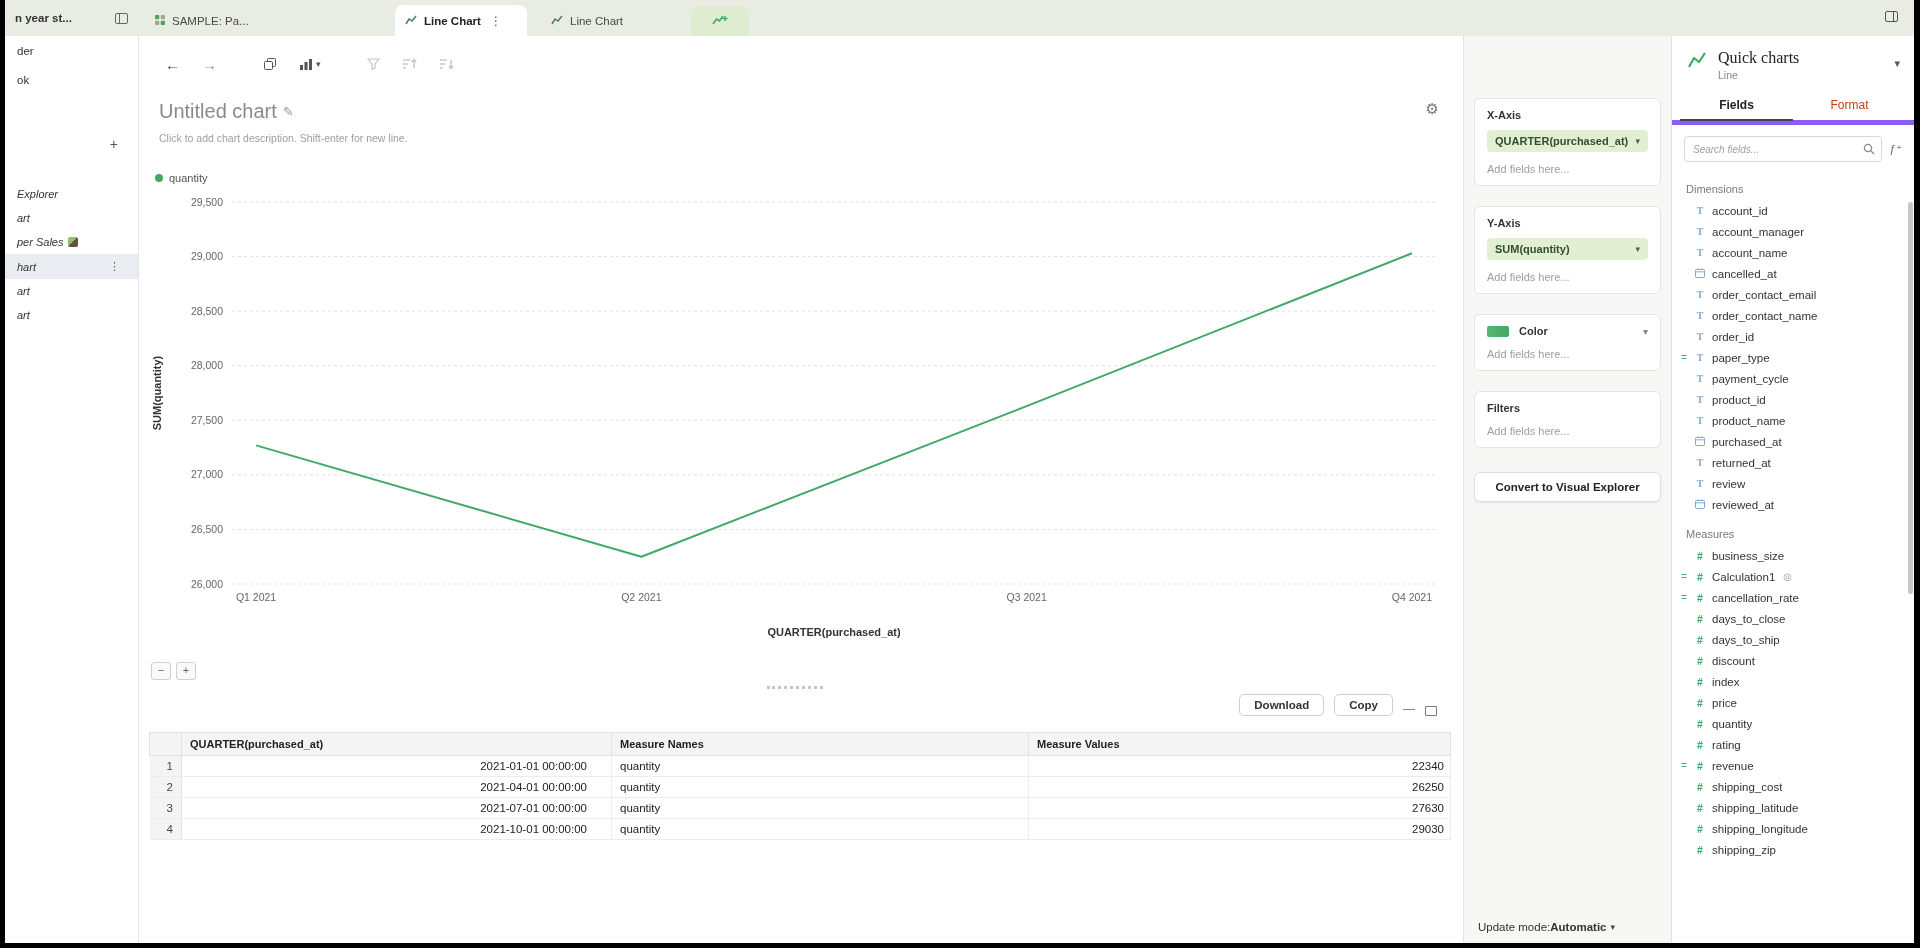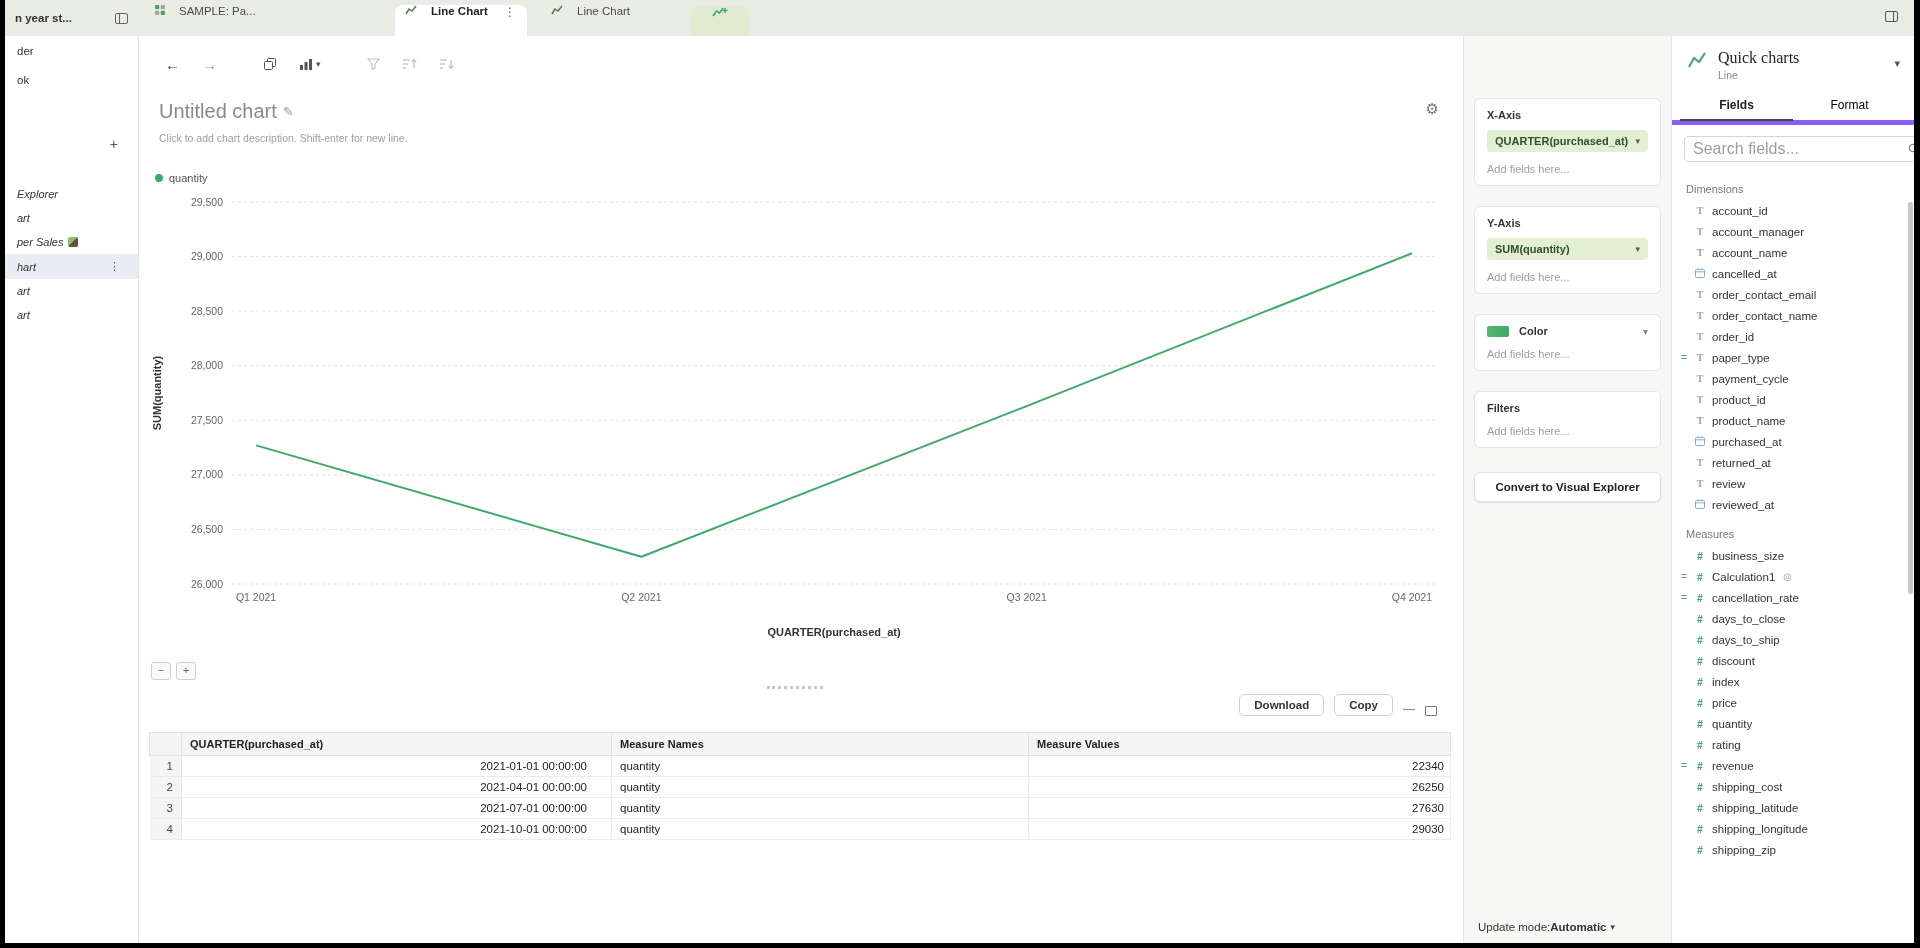--- a/index.html
+++ b/index.html
@@ -6,21 +6,21 @@
   body{width:1920px;height:948px;background:#000;position:relative;overflow:hidden;
        font-family:"Liberation Sans","DejaVu Sans",sans-serif;-webkit-font-smoothing:antialiased;}
   .app{position:absolute;left:5px;top:0;right:6px;bottom:5px;background:#fff;overflow:hidden;}
 
   
   .topbar{position:absolute;left:0;top:0;right:0;height:36px;background:#e9ece3;}
   .tb-left{position:absolute;left:0;top:0;width:133px;height:36px;display:flex;align-items:center;padding:0 10px;box-sizing:border-box;}
   .tb-left-text{font-size:11.5px;font-weight:600;color:#333;white-space:nowrap;overflow:hidden;}
   .tb-left .icon-btn{margin-left:auto;}
   .icon-btn{display:inline-flex;align-items:center;cursor:pointer;}
-  .tab{position:absolute;top:5px;height:31px;display:flex;gap:14px;padding:0 10px;box-sizing:border-box;
+  .tab{position:absolute;top:5px;height:31px;display:flex;align-items:center;gap:7px;padding:0 10px;box-sizing:border-box;
        border-radius:8px 8px 0 0;font-size:11.5px;color:#4a4a4a;cursor:pointer;white-space:nowrap;}
   .tab.active{background:#fff;color:#222;}
   .tab.active .tab-label{font-weight:700;}
   .tab.newtab{background:#dfeccf;top:6px;height:30px;justify-content:center;}
   .tab .kebab{color:#555;font-size:12px;margin-left:2px;}
   .tb-right{position:absolute;right:16px;top:11px;}
 
   
   .body-row{position:absolute;left:0;top:36px;right:0;bottom:0;display:flex;}
   .sidebar{width:133px;border-right:1px solid #e4e4e4;background:#fff;position:relative;flex:none;}
@@ -93,25 +93,25 @@
   .update-mode{position:absolute;bottom:10px;left:14px;display:flex;align-items:center;font-size:11.5px;color:#333;}
   .um-value{display:inline-flex;align-items:center;gap:4px;font-weight:600;cursor:pointer;}
   .um-caret{font-size:9px;color:#444;}
 
   
   .fp-header{display:flex;align-items:flex-start;gap:10px;padding:13px 14px 8px;}
   .fp-title{font-family:"Liberation Serif","DejaVu Serif",serif;font-size:16px;color:#222;}
   .fp-sub{font-size:10.5px;color:#8a8a8a;margin-top:2px;}
   .fp-caret{margin-left:auto;color:#555;font-size:11px;margin-top:8px;cursor:pointer;}
   .fp-tabs{display:flex;border-bottom:5px solid #8b5cf6;padding:0 8px;}
-  .fp-tab{flex:1;text-align:center;padding:9px 0 7px;font-size:12px;color:#000000;cursor:pointer;border-bottom:2px solid transparent;margin-bottom:-1px;}
+  .fp-tab{flex:1;text-align:center;padding:9px 0 7px;font-size:12px;color:#c2410c;cursor:pointer;border-bottom:2px solid transparent;margin-bottom:-1px;}
   .fp-tab.active{font-weight:700;color:#222;border-bottom-color:#444;}
   .fp-search{display:flex;align-items:center;gap:8px;padding:11px 12px 8px;}
   .search-box{flex:1;border:1px solid #d6d6d6;border-radius:4px;height:24px;display:flex;align-items:center;background:#fff;}
-  .search-box input{border:none;outline:none;flex:1;min-width:0;font-size:16px;padding:0 8px;color:#333;background:transparent;font-family:inherit;}
+  .search-box input{border:none;outline:none;flex:1;min-width:0;font-size:10px;padding:0 8px;color:#333;background:transparent;font-family:inherit;font-style:italic;}
   .search-box input::placeholder{color:#9e9e9e;}
   .search-ic{margin-right:6px;display:inline-flex;}
   .fx-btn{font-size:11.5px;color:#666;cursor:pointer;}
   .fp-section-label{font-size:11px;color:#7a7a7a;padding:13px 14px 5px;}
   .field-row{display:flex;align-items:center;gap:6px;padding:4.5px 10px 4.5px 8px;font-size:11.5px;color:#333;cursor:pointer;}
   .eq{width:8px;text-align:center;color:#3fa968;font-size:10px;flex:none;}
   .fi{width:12px;text-align:center;flex:none;}
   .fi-text{color:#85a8cf;font-size:10px;font-weight:700;font-family:"Liberation Serif","DejaVu Serif",serif;}
   .fi-num{color:#3fa968;font-size:10.5px;font-weight:600;}
   .fname{overflow:hidden;text-overflow:ellipsis;white-space:nowrap;}

